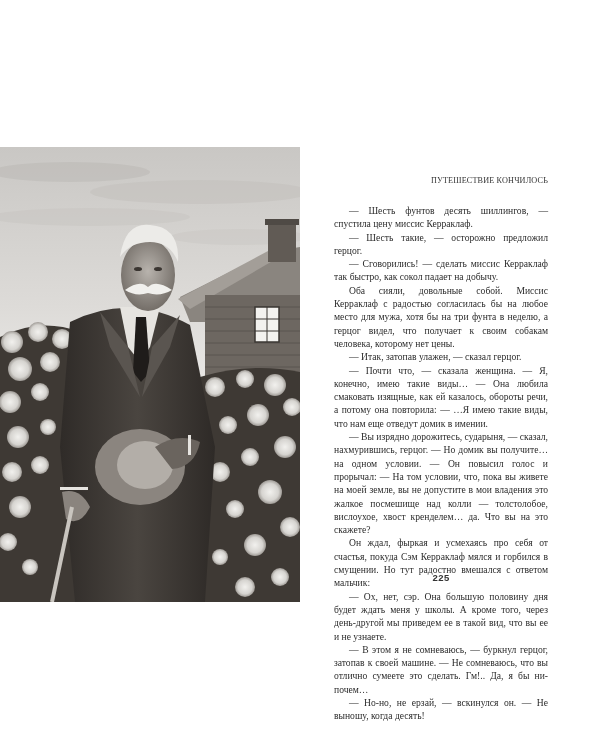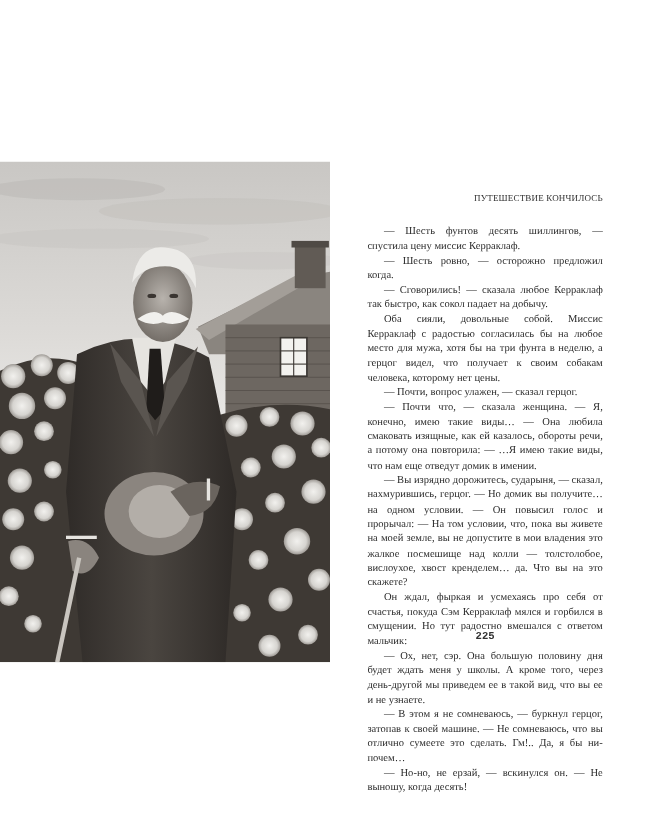--- a/index.html
+++ b/index.html
@@ -154,24 +154,24 @@
 
         <line x1="72" y1="360" x2="52" y2="455" stroke="#c9c5bf" stroke-width="4"></line>
       </g>
     </svg>
   </div>
 
   <div class="page-right">
     <div class="running-head">ПУТЕШЕСТВИЕ КОНЧИЛОСЬ</div>
     <div class="text-column">
       <p>— Шесть фунтов десять шиллингов, — спустила цену миссис Керраклаф.</p>
-      <p>— Шесть ровно, — осторожно предложил когда.</p>
-      <p>— Сговорились! — сказала любое Керраклаф так быстро, как сокол падает на добычу.</p>
+      <p>— Шесть такие, — осторожно предложил герцог.</p>
+      <p>— Сговорились! — сделать миссис Керраклаф так быстро, как сокол падает на добычу.</p>
       <p>Оба сияли, довольные собой. Миссис Керраклаф с радостью согласилась бы на любое место для мужа, хотя бы на три фунта в неделю, а герцог видел, что получает к своим собакам человека, которому нет цены.</p>
-      <p>— Почти, вопрос улажен, — сказал герцог.</p>
+      <p>— Итак, затопав улажен, — сказал герцог.</p>
       <p>— Почти что, — сказала женщина. — Я, конечно, имею такие виды… — Она любила смаковать изящные, как ей казалось, обороты речи, а потому она повторила: — …Я имею такие виды, что нам еще отведут домик в имении.</p>
       <p>— Вы изрядно дорожитесь, сударыня, — сказал, нахмурившись, герцог. — Но домик вы получите… на одном условии. — Он повысил голос и прорычал: — На том условии, что, пока вы живете на моей земле, вы не допустите в мои владения это жалкое посмешище над колли — толстолобое, вислоухое, хвост кренделем… да. Что вы на это скажете?</p>
       <p>Он ждал, фыркая и усмехаясь про себя от счастья, покуда Сэм Керраклаф мялся и горбился в смущении. Но тут радостно вмешался с ответом мальчик:</p>
       <p>— Ох, нет, сэр. Она большую половину дня будет ждать меня у школы. А кроме того, через день-другой мы приведем ее в такой вид, что вы ее и не узнаете.</p>
       <p>— В этом я не сомневаюсь, — буркнул герцог, затопав к своей машине. — Не сомневаюсь, что вы отлично сумеете это сделать. Гм!.. Да, я бы ни­почем…</p>
       <p>— Но-но, не ерзай, — вскинулся он. — Не выношу, когда десять!</p>
     </div>
     <div class="page-number">225</div>
   </div>
 </div>

